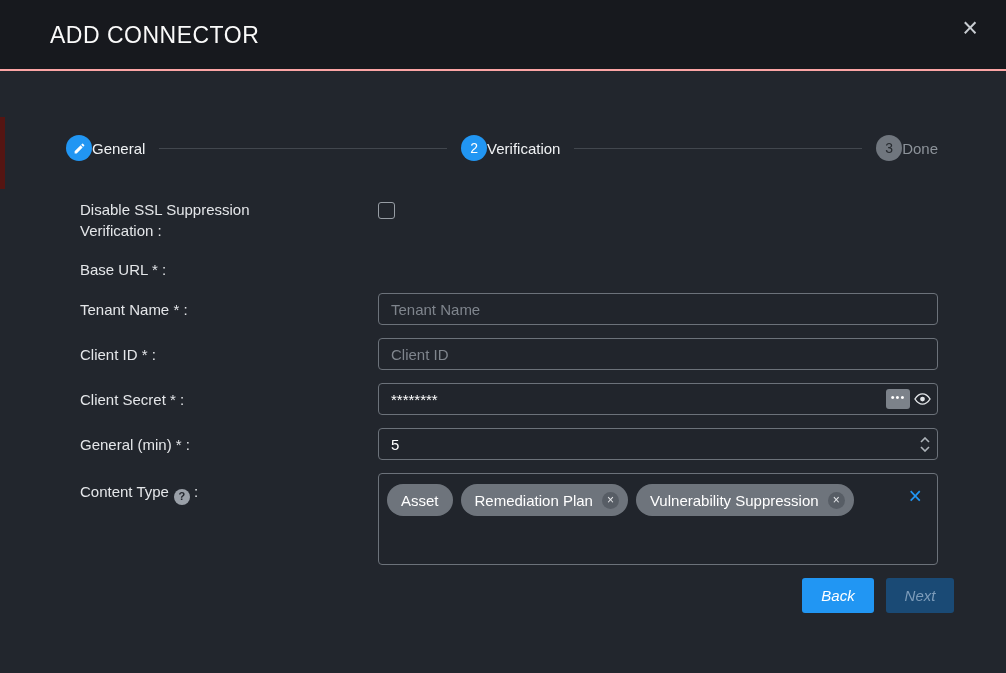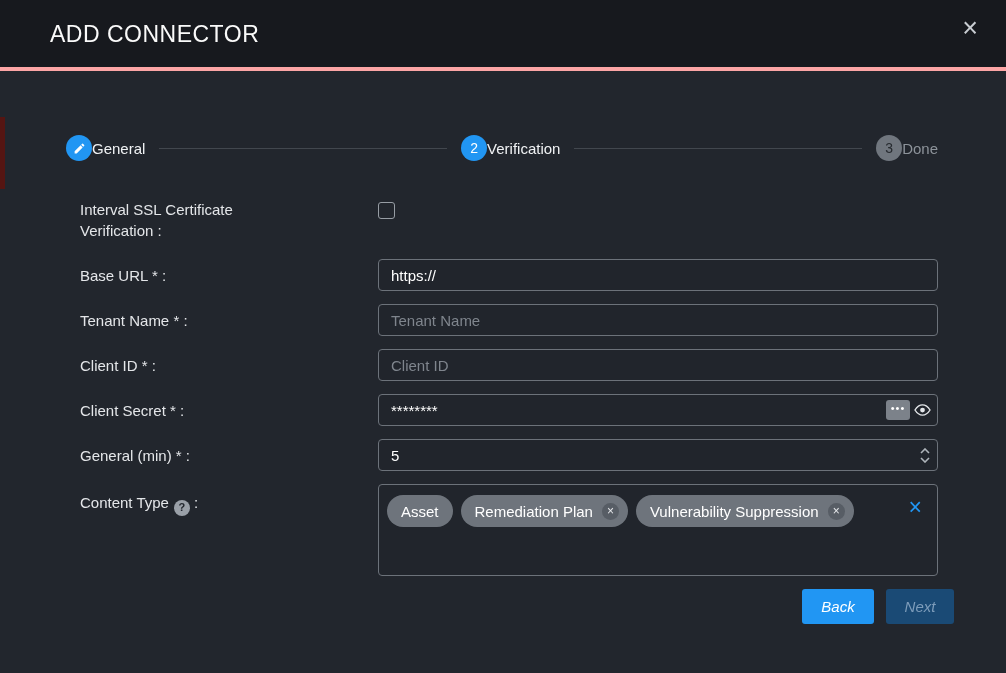--- a/index.html
+++ b/index.html
@@ -11,21 +11,21 @@
     overflow: hidden;
     background: #22262d;
     font-family: "Liberation Sans", sans-serif;
     color: #e4e6e9;
   }
   
   .modal-header {
     position: relative;
     height: 71px;
     background: #17191e;
-    border-bottom: 4px solid #fca5a5;
+    border-bottom: 2px solid #fca5a5;
   }
   .modal-title {
     margin: 0;
     position: absolute;
     left: 50px;
     top: 50%;
     transform: translateY(-50%);
     font-size: 23px;
     font-weight: 400;
     letter-spacing: 0.5px;
@@ -203,33 +203,30 @@
       <div class="step">
         <span class="step-circle pending">3</span>
         <span class="step-label pending">Done</span>
       </div>
     </div>
 
     <div class="form">
 
       <div class="form-row top-align row-ssl">
         <div class="field-label">
-          <span>Interval SSL Certificate</span><br>
+          <span>Disable SSL Suppression</span><br>
           <span>Verification  :</span>
         </div>
         <div class="control">
           <div class="checkbox" role="checkbox" aria-checked="false"></div>
         </div>
       </div>
 
       <div class="form-row">
         <label class="field-label">Base URL * :</label>
-        <div class="control">
-          <input class="text-input" type="text" value="https://" style="">
-        </div>
       </div>
 
       <div class="form-row">
         <label class="field-label">Tenant Name * :</label>
         <div class="control">
           <input class="text-input" type="text" placeholder="Tenant Name" style="">
         </div>
       </div>
 
       <div class="form-row">

